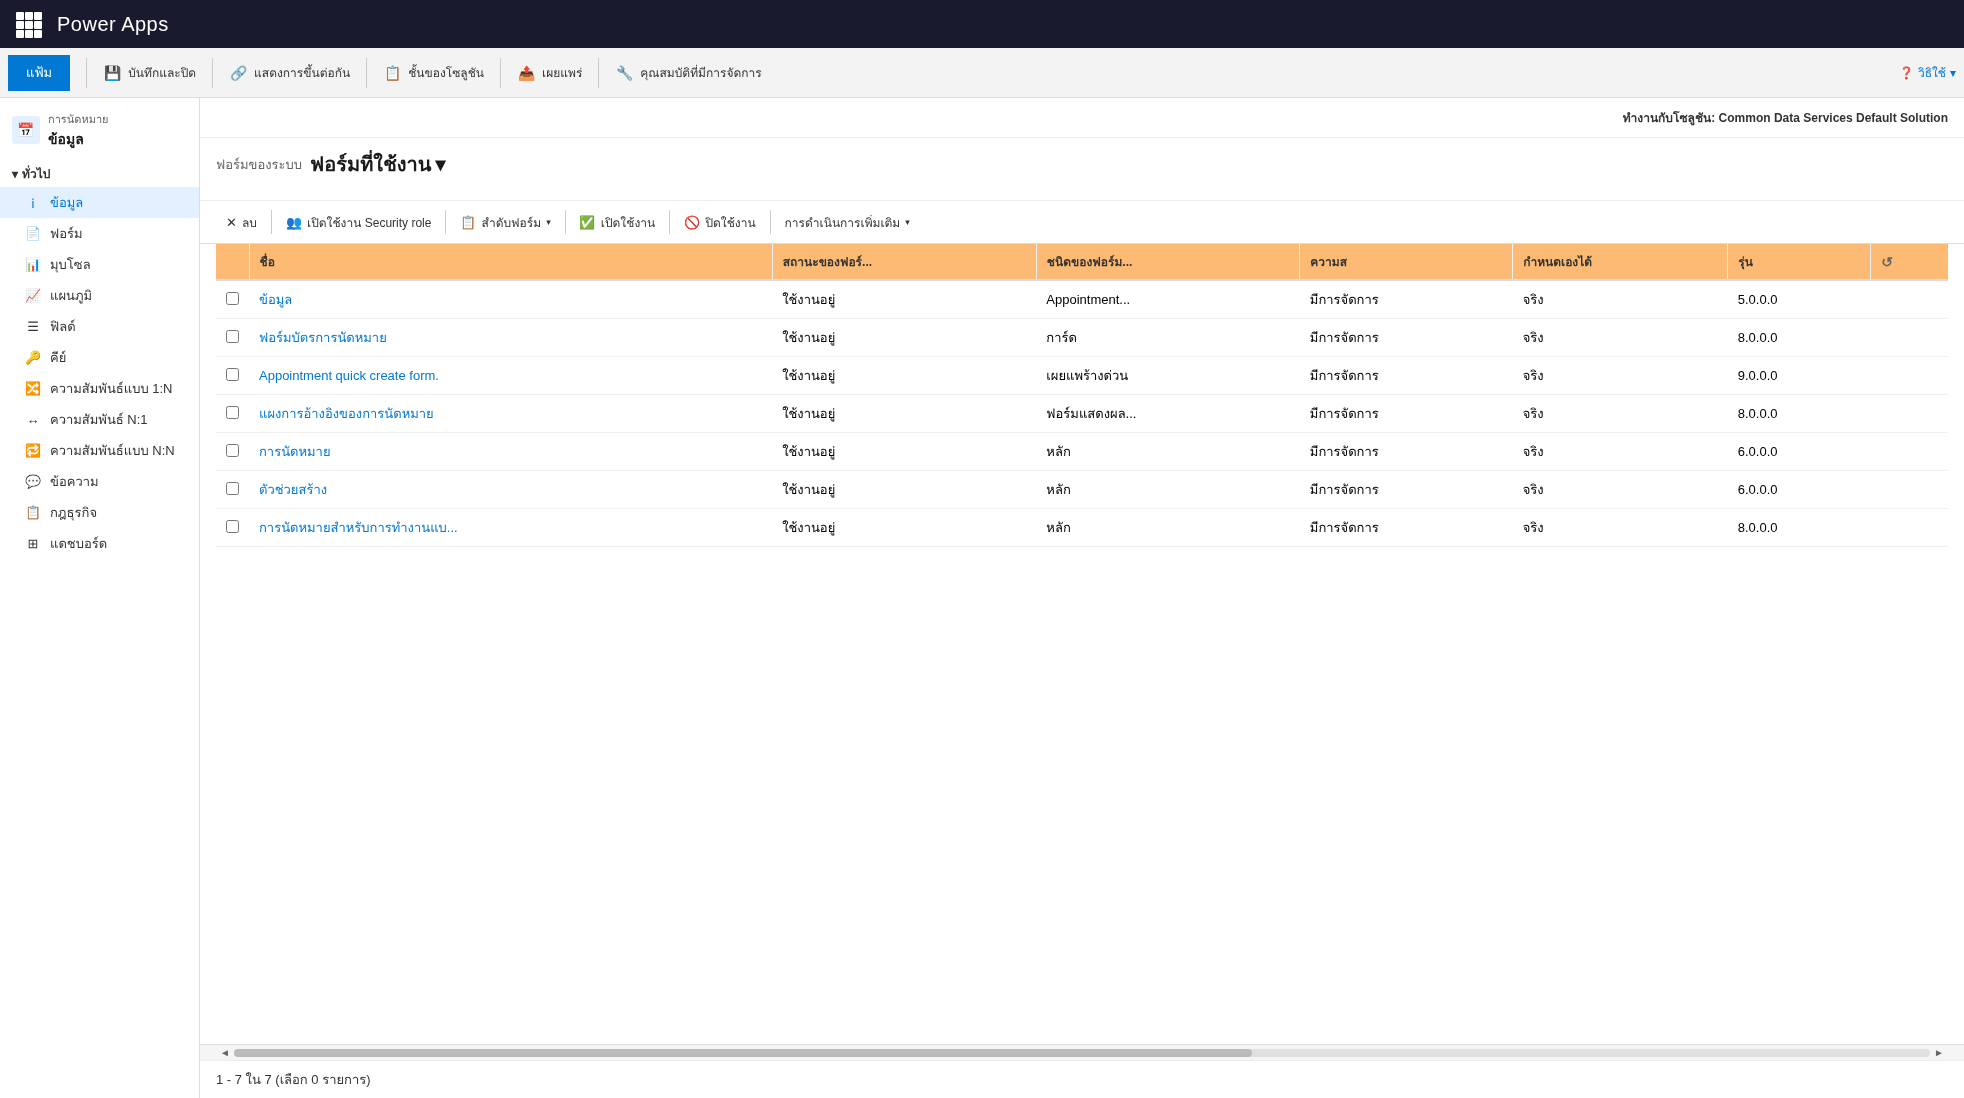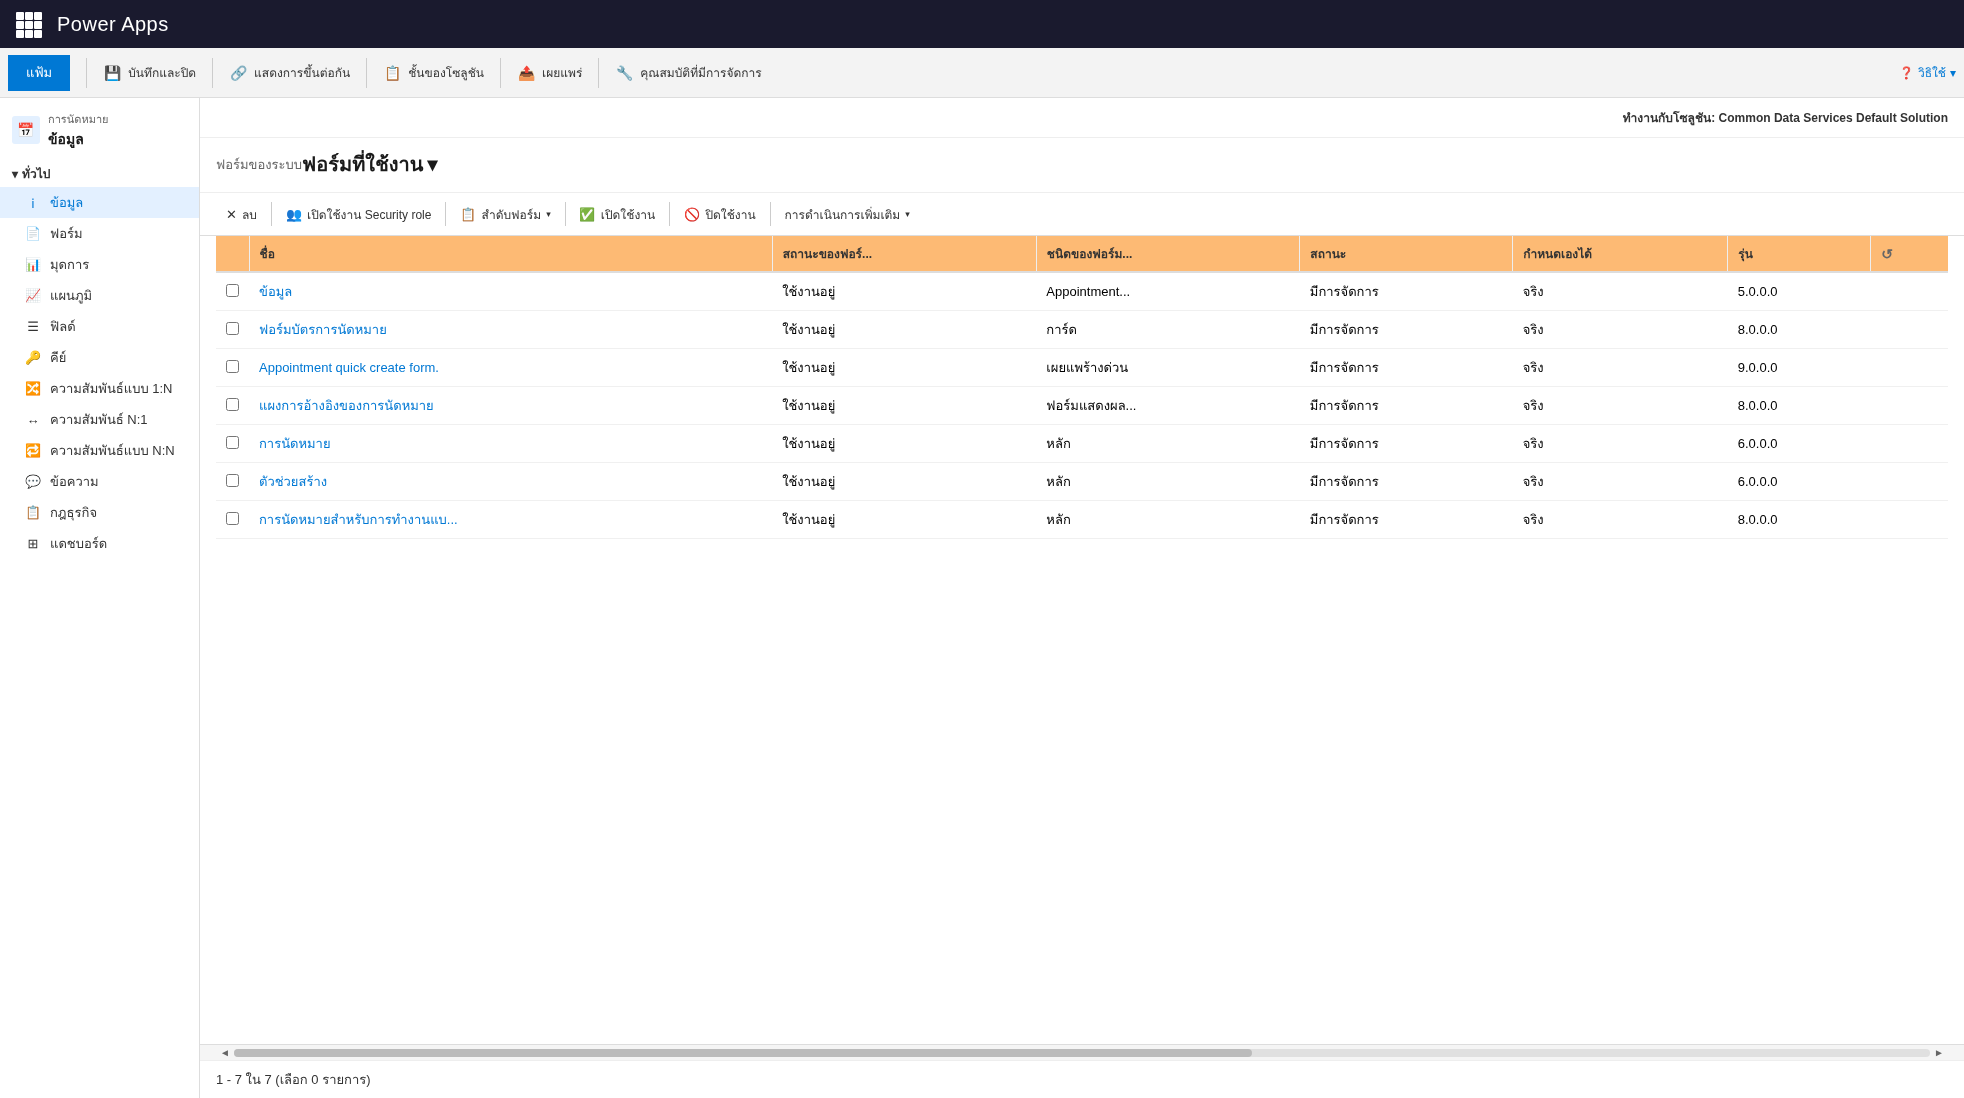--- a/index.html
+++ b/index.html
@@ -168,23 +168,24 @@
     .working-solution {
       font-size: 12px;
       color: #333;
     }
     .working-solution span {
       font-weight: 700;
     }
 
     
     .forms-toolbar {
-      padding: 10px 16px 12px 16px;
-      display: flex;
-      align-items: center;
+      padding: 10px 16px 20px 16px;
+      display: flex;
+      align-items: center;
+      gap: 8px;
       border-bottom: 1px solid #eee;
     }
     .forms-label {
       color: #666;
       font-size: 13px;
     }
     .forms-dropdown-btn {
       background: none;
       border: none;
       cursor: pointer;
@@ -376,21 +377,21 @@
     <div class="sidebar-item active">
       <span class="sidebar-item-icon icon-blue">ℹ</span>
       <span>ข้อมูล</span>
     </div>
     <div class="sidebar-item">
       <span class="sidebar-item-icon">📄</span>
       <span>ฟอร์ม</span>
     </div>
     <div class="sidebar-item">
       <span class="sidebar-item-icon">📊</span>
-      <span>มุดการ</span>
+      <span>มุบโซล</span>
     </div>
     <div class="sidebar-item">
       <span class="sidebar-item-icon icon-orange">📈</span>
       <span>แผนภูมิ</span>
     </div>
     <div class="sidebar-item">
       <span class="sidebar-item-icon">☰</span>
       <span>ฟิลด์</span>
     </div>
     <div class="sidebar-item">
@@ -481,21 +482,21 @@
             <th>
               <span>ชื่อ</span>
             </th>
             <th>
               <span>สถานะของฟอร์...</span>
             </th>
             <th>
               <span>ชนิดของฟอร์ม...</span>
             </th>
             <th>
-              <span>สถานะ</span>
+              <span>ความส</span>
             </th>
             <th>
               <span>กำหนดเองได้</span>
             </th>
             <th>
               <span>รุ่น</span>
             </th>
             <th>
               <span class="refresh-icon">↺</span>
             </th>

